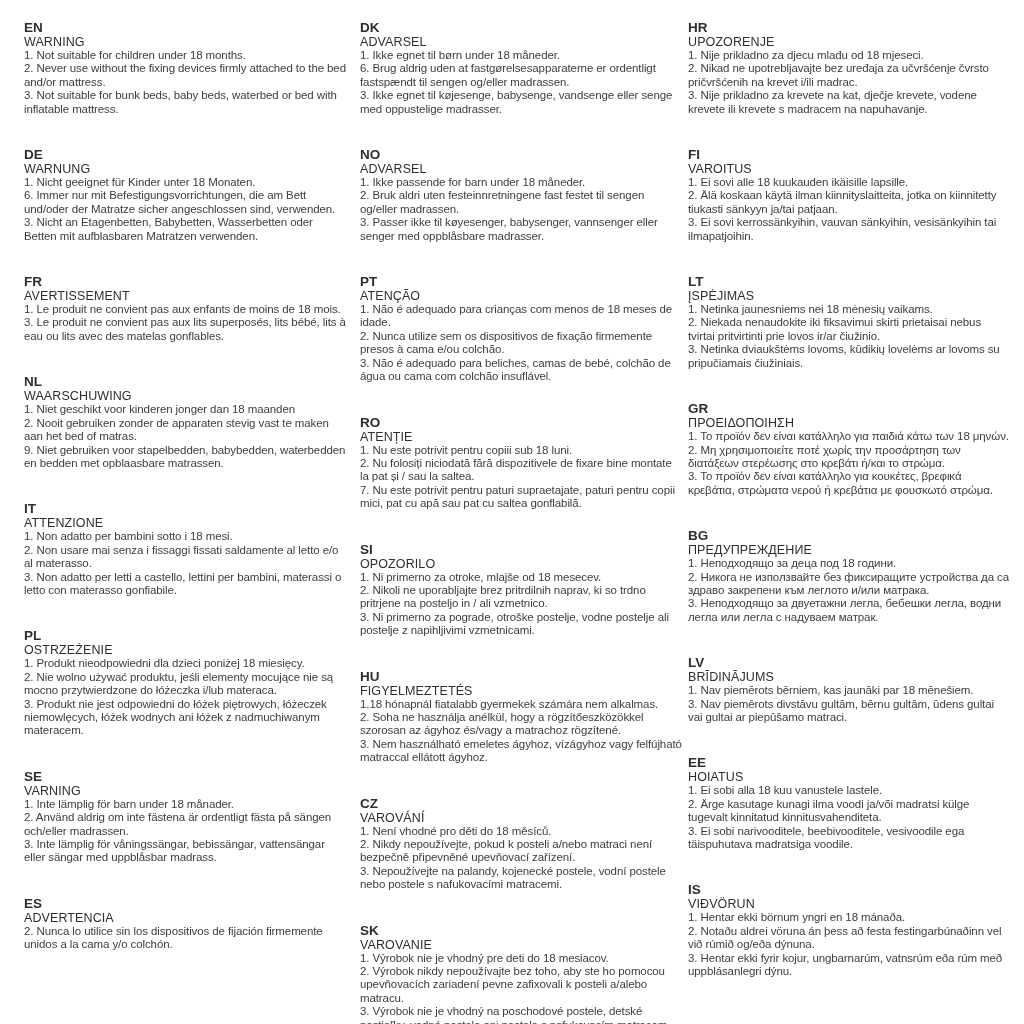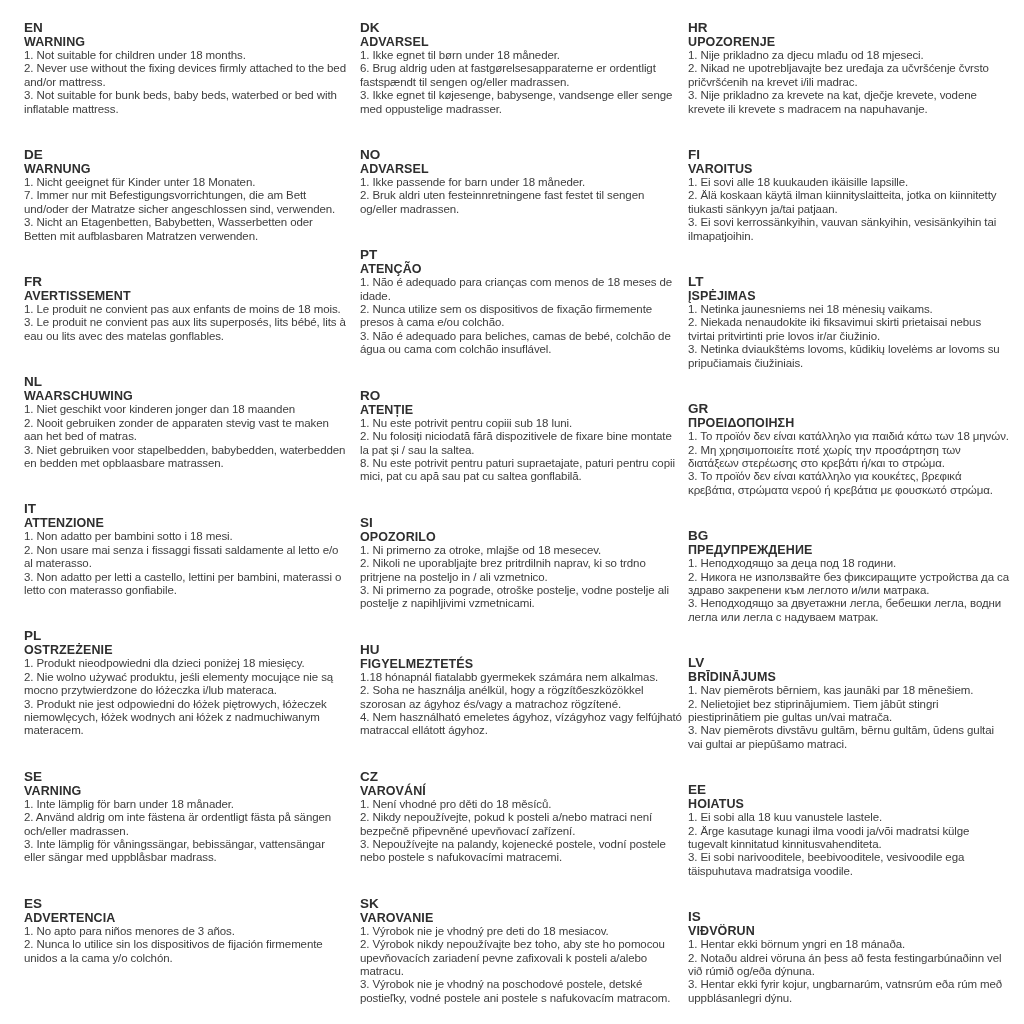--- a/index.html
+++ b/index.html
@@ -30,21 +30,21 @@
   }
   .lang-code {
     font-size: 13.5px;
     font-weight: bold;
     color: #2e2e2e;
     line-height: 15px;
     letter-spacing: 0.1px;
   }
   .sec-title {
     font-size: 12.5px;
-    font-weight: bold;
+    font-weight: normal;
     color: #2e2e2e;
     line-height: 14px;
     letter-spacing: 0.1px;
   }
   .sec-item {
     font-size: 11.5px;
     line-height: 13.4px;
     letter-spacing: -0.1px;
     color: #3d3d3d;
   }
@@ -58,35 +58,35 @@
         <div class="lang-code">EN</div>
         <div class="sec-title">WARNING</div>
         <div class="sec-item">1. Not suitable for children under 18 months.</div>
         <div class="sec-item">2. Never use without the fixing devices firmly attached to the bed and/or mattress.</div>
         <div class="sec-item">3. Not suitable for bunk beds, baby beds, waterbed or bed with inflatable mattress.</div>
       </div>
       <div class="sec">
         <div class="lang-code">DE</div>
         <div class="sec-title">WARNUNG</div>
         <div class="sec-item">1. Nicht geeignet für Kinder unter 18 Monaten.</div>
-        <div class="sec-item">7. Immer nur mit Befestigungsvorrichtungen, die am Bett und/oder der Matratze sicher angeschlossen sind, verwenden.</div>
+        <div class="sec-item">6. Immer nur mit Befestigungsvorrichtungen, die am Bett und/oder der Matratze sicher angeschlossen sind, verwenden.</div>
         <div class="sec-item">3. Nicht an Etagenbetten, Babybetten, Wasserbetten oder Betten mit aufblasbaren Matratzen verwenden.</div>
       </div>
       <div class="sec">
         <div class="lang-code">FR</div>
         <div class="sec-title">AVERTISSEMENT</div>
         <div class="sec-item">1. Le produit ne convient pas aux enfants de moins de 18 mois.</div>
         <div class="sec-item">3. Le produit ne convient pas aux lits superposés, lits bébé, lits à eau ou lits avec des matelas gonflables.</div>
       </div>
       <div class="sec">
         <div class="lang-code">NL</div>
         <div class="sec-title">WAARSCHUWING</div>
         <div class="sec-item">1. Niet geschikt voor kinderen jonger dan 18 maanden</div>
         <div class="sec-item">2. Nooit gebruiken zonder de apparaten stevig vast te maken aan het bed of matras.</div>
-        <div class="sec-item">3. Niet gebruiken voor stapelbedden, babybedden, waterbedden en bedden met opblaasbare matrassen.</div>
+        <div class="sec-item">9. Niet gebruiken voor stapelbedden, babybedden, waterbedden en bedden met opblaasbare matrassen.</div>
       </div>
       <div class="sec">
         <div class="lang-code">IT</div>
         <div class="sec-title">ATTENZIONE</div>
         <div class="sec-item">1. Non adatto per bambini sotto i 18 mesi.</div>
         <div class="sec-item">2. Non usare mai senza i fissaggi fissati saldamente al letto e/o al materasso.</div>
         <div class="sec-item">3. Non adatto per letti a castello, lettini per bambini, materassi o letto con materasso gonfiabile.</div>
       </div>
       <div class="sec">
         <div class="lang-code">PL</div>
@@ -98,65 +98,65 @@
       <div class="sec">
         <div class="lang-code">SE</div>
         <div class="sec-title">VARNING</div>
         <div class="sec-item">1. Inte lämplig för barn under 18 månader.</div>
         <div class="sec-item">2. Använd aldrig om inte fästena är ordentligt fästa på sängen och/eller madrassen.</div>
         <div class="sec-item">3. Inte lämplig för våningssängar, bebissängar, vattensängar eller sängar med uppblåsbar madrass.</div>
       </div>
       <div class="sec">
         <div class="lang-code">ES</div>
         <div class="sec-title">ADVERTENCIA</div>
-        <div class="sec-item">1. No apto para niños menores de 3 años.</div>
         <div class="sec-item">2. Nunca lo utilice sin los dispositivos de fijación firmemente unidos a la cama y/o colchón.</div>
       </div>
     </div>
   <div class="col col-1">
       <div class="sec">
         <div class="lang-code">DK</div>
         <div class="sec-title">ADVARSEL</div>
         <div class="sec-item">1. Ikke egnet til børn under 18 måneder.</div>
         <div class="sec-item">6. Brug aldrig uden at fastgørelsesapparaterne er ordentligt fastspændt til sengen og/eller madrassen.</div>
         <div class="sec-item">3. Ikke egnet til køjesenge, babysenge, vandsenge eller senge med oppustelige madrasser.</div>
       </div>
       <div class="sec">
         <div class="lang-code">NO</div>
         <div class="sec-title">ADVARSEL</div>
         <div class="sec-item">1. Ikke passende for barn under 18 måneder.</div>
         <div class="sec-item">2. Bruk aldri uten festeinnretningene fast festet til sengen og/eller madrassen.</div>
+        <div class="sec-item">3. Passer ikke til køyesenger, babysenger, vannsenger eller senger med oppblåsbare madrasser.</div>
       </div>
       <div class="sec">
         <div class="lang-code">PT</div>
         <div class="sec-title">ATENÇÃO</div>
         <div class="sec-item">1. Não é adequado para crianças com menos de 18 meses de idade.</div>
         <div class="sec-item">2. Nunca utilize sem os dispositivos de fixação firmemente presos à cama e/ou colchão.</div>
         <div class="sec-item">3. Não é adequado para beliches, camas de bebé, colchão de água ou cama com colchão insuflável.</div>
       </div>
       <div class="sec">
         <div class="lang-code">RO</div>
         <div class="sec-title">ATENȚIE</div>
         <div class="sec-item">1. Nu este potrivit pentru copiii sub 18 luni.</div>
         <div class="sec-item">2. Nu folosiți niciodată fără dispozitivele de fixare bine montate la pat și / sau la saltea.</div>
-        <div class="sec-item">8. Nu este potrivit pentru paturi supraetajate, paturi pentru copii mici, pat cu apă sau pat cu saltea gonflabilă.</div>
+        <div class="sec-item">7. Nu este potrivit pentru paturi supraetajate, paturi pentru copii mici, pat cu apă sau pat cu saltea gonflabilă.</div>
       </div>
       <div class="sec">
         <div class="lang-code">SI</div>
         <div class="sec-title">OPOZORILO</div>
         <div class="sec-item">1. Ni primerno za otroke, mlajše od 18 mesecev.</div>
         <div class="sec-item">2. Nikoli ne uporabljajte brez pritrdilnih naprav, ki so trdno pritrjene na posteljo in / ali vzmetnico.</div>
         <div class="sec-item">3. Ni primerno za pograde, otroške postelje, vodne postelje ali postelje z napihljivimi vzmetnicami.</div>
       </div>
       <div class="sec">
         <div class="lang-code">HU</div>
         <div class="sec-title">FIGYELMEZTETÉS</div>
         <div class="sec-item">1.18 hónapnál fiatalabb gyermekek számára nem alkalmas.</div>
         <div class="sec-item">2. Soha ne használja anélkül, hogy a rögzítőeszközökkel szorosan az ágyhoz és/vagy a matrachoz rögzítené.</div>
-        <div class="sec-item">4. Nem használható emeletes ágyhoz, vízágyhoz vagy felfújható matraccal ellátott ágyhoz.</div>
+        <div class="sec-item">3. Nem használható emeletes ágyhoz, vízágyhoz vagy felfújható matraccal ellátott ágyhoz.</div>
       </div>
       <div class="sec">
         <div class="lang-code">CZ</div>
         <div class="sec-title">VAROVÁNÍ</div>
         <div class="sec-item">1. Není vhodné pro děti do 18 měsíců.</div>
         <div class="sec-item">2. Nikdy nepoužívejte, pokud k posteli a/nebo matraci není bezpečně připevněné upevňovací zařízení.</div>
         <div class="sec-item">3. Nepoužívejte na palandy, kojenecké postele, vodní postele nebo postele s nafukovacími matracemi.</div>
       </div>
       <div class="sec">
         <div class="lang-code">SK</div>
@@ -199,21 +199,20 @@
         <div class="lang-code">BG</div>
         <div class="sec-title">ПРЕДУПРЕЖДЕНИЕ</div>
         <div class="sec-item">1. Неподходящо за деца под 18 години.</div>
         <div class="sec-item">2. Никога не използвайте без фиксиращите устройства да са здраво закрепени към леглото и/или матрака.</div>
         <div class="sec-item">3. Неподходящо за двуетажни легла, бебешки легла, водни легла или легла с надуваем матрак.</div>
       </div>
       <div class="sec">
         <div class="lang-code">LV</div>
         <div class="sec-title">BRĪDINĀJUMS</div>
         <div class="sec-item">1. Nav piemērots bērniem, kas jaunāki par 18 mēnešiem.</div>
-        <div class="sec-item">2. Nelietojiet bez stiprinājumiem. Tiem jābūt stingri piestiprinātiem pie gultas un/vai matrača.</div>
         <div class="sec-item">3. Nav piemērots divstāvu gultām, bērnu gultām, ūdens gultai vai gultai ar piepūšamo matraci.</div>
       </div>
       <div class="sec">
         <div class="lang-code">EE</div>
         <div class="sec-title">HOIATUS</div>
         <div class="sec-item">1. Ei sobi alla 18 kuu vanustele lastele.</div>
         <div class="sec-item">2. Ärge kasutage kunagi ilma voodi ja/või madratsi külge tugevalt kinnitatud kinnitusvahenditeta.</div>
         <div class="sec-item">3. Ei sobi narivooditele, beebivooditele, vesivoodile ega täispuhutava madratsiga voodile.</div>
       </div>
       <div class="sec">

